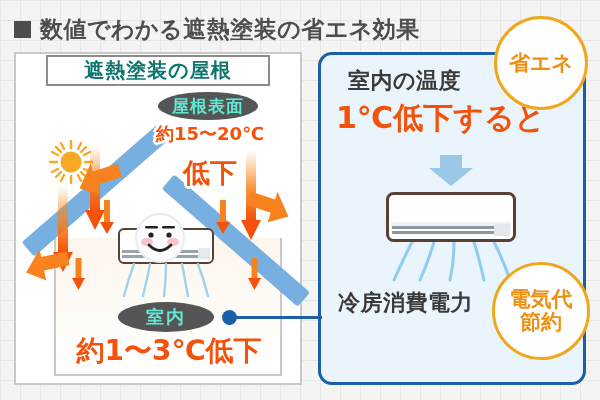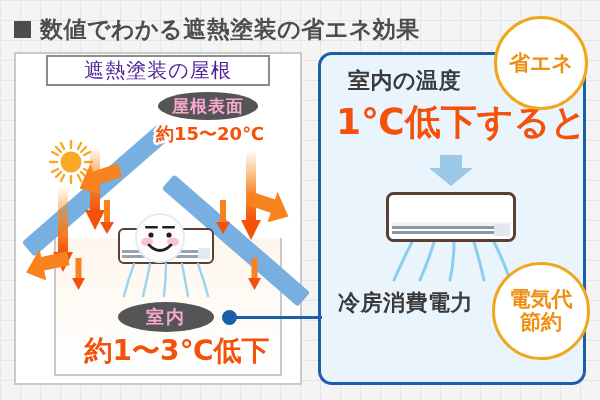--- a/index.html
+++ b/index.html
@@ -35,45 +35,45 @@
   .left-card{
     position:absolute;left:14px;top:52px;width:288px;height:333px;
     background:#ffffff;border:2px solid #c9c9c9;box-sizing:border-box;
   }
 
   
   .roof-heading{
     position:absolute;left:46px;top:55px;width:224px;height:31px;
     background:#ffffff;border:2px solid #8c8c8c;box-sizing:border-box;
     display:flex;align-items:center;justify-content:center;
-    font-size:20px;font-weight:400;color:#4c1d95;letter-spacing:1px;
+    font-size:20px;font-weight:700;color:#0f766e;letter-spacing:1px;
     z-index:6;
   }
 
   
   .pill{
     position:absolute;background:#555555;border-radius:50%;
     display:flex;align-items:center;justify-content:center;
-    color:#f9a8d4;font-weight:700;z-index:7;
+    color:#5eead4;font-weight:700;z-index:7;
   }
   .pill-roof{left:158px;top:92px;width:100px;height:28px;font-size:17px;letter-spacing:1px;}
   .pill-indoor{left:118px;top:302px;width:96px;height:30px;font-size:18px;letter-spacing:2px;}
 
   
   .stat-orange{
     position:absolute;color:#f4520a;font-weight:700;z-index:7;
     text-align:center;white-space:nowrap;
     text-shadow:
       2px 0 0 #fff,-2px 0 0 #fff,0 2px 0 #fff,0 -2px 0 #fff,
       2px 2px 0 #fff,-2px 2px 0 #fff,2px -2px 0 #fff,-2px -2px 0 #fff,
       3px 0 0 #fff,-3px 0 0 #fff,0 3px 0 #fff,0 -3px 0 #fff;
   }
   .stat-roof-a{left:120px;top:122px;width:180px;font-size:18px;}
   .stat-roof-b{left:120px;top:155px;width:180px;font-size:27px;}
-  .stat-indoor{left:52px;top:332px;width:250px;font-size:28px;text-align:center;}
+  .stat-indoor{left:44px;top:332px;width:250px;font-size:28px;text-align:center;}
 
   
   .house-body{
     position:absolute;left:54px;top:238px;width:228px;height:138px;
     background:linear-gradient(#fdf6ec,#ffffff);
     border:2px solid #c9c9c9;border-top:none;box-sizing:border-box;z-index:2;
   }
   .roof-bar{
     position:absolute;height:19px;background:#77b0e0;border-radius:3px;z-index:3;
   }
@@ -108,21 +108,21 @@
   .right-panel{
     position:absolute;left:318px;top:52px;width:268px;height:333px;
     background:#eaf4fc;border:3px solid #1a5fa8;border-radius:14px;box-sizing:border-box;
   }
   .rp-line1{
     position:absolute;left:348px;top:66px;width:180px;
     font-size:22px;font-weight:700;color:#3a3a3a;letter-spacing:.5px;z-index:6;
   }
   .rp-line2{
     position:absolute;left:336px;top:98px;width:210px;
-    font-size:36px;font-weight:700;color:#f4520a;letter-spacing:0;z-index:6;white-space:nowrap;
+    font-size:30px;font-weight:700;color:#f4520a;letter-spacing:0;z-index:6;white-space:nowrap;
   }
   .rp-line3{
     position:absolute;left:338px;top:288px;width:190px;
     font-size:22px;font-weight:700;color:#3a3a3a;letter-spacing:.5px;z-index:6;
   }
   .rp-line4{
     position:absolute;left:336px;top:320px;width:220px;
     font-size:31px;font-weight:700;color:#f4520a;z-index:6;white-space:nowrap;
   }
   .blue-arrow{position:absolute;left:428px;top:155px;width:46px;height:32px;z-index:5;}
@@ -249,20 +249,21 @@
       <path d="M80 2 Q86 18 90 34"></path>
     </g>
   </svg>
 
   <div class="connector-dot"></div>
   <div class="connector-line"></div>
 
   <div class="roof-heading">遮熱塗装の屋根</div>
   <div class="pill pill-roof">屋根表面</div>
   <div class="stat-orange stat-roof-a">約15〜20℃</div>
+  <div class="stat-orange stat-roof-b">低下</div>
   <div class="pill pill-indoor">室内</div>
   <div class="stat-orange stat-indoor">約1〜3℃低下</div>
 
   <div class="right-panel"></div>
   <div class="rp-line1">室内の温度</div>
   <div class="rp-line2">1℃低下すると</div>
 
   <svg class="blue-arrow" viewBox="0 0 46 32">
     <polygon points="12,0 34,0 34,13 45,13 23,31 1,13 12,13" fill="#9cc8e8"></polygon>
   </svg>

